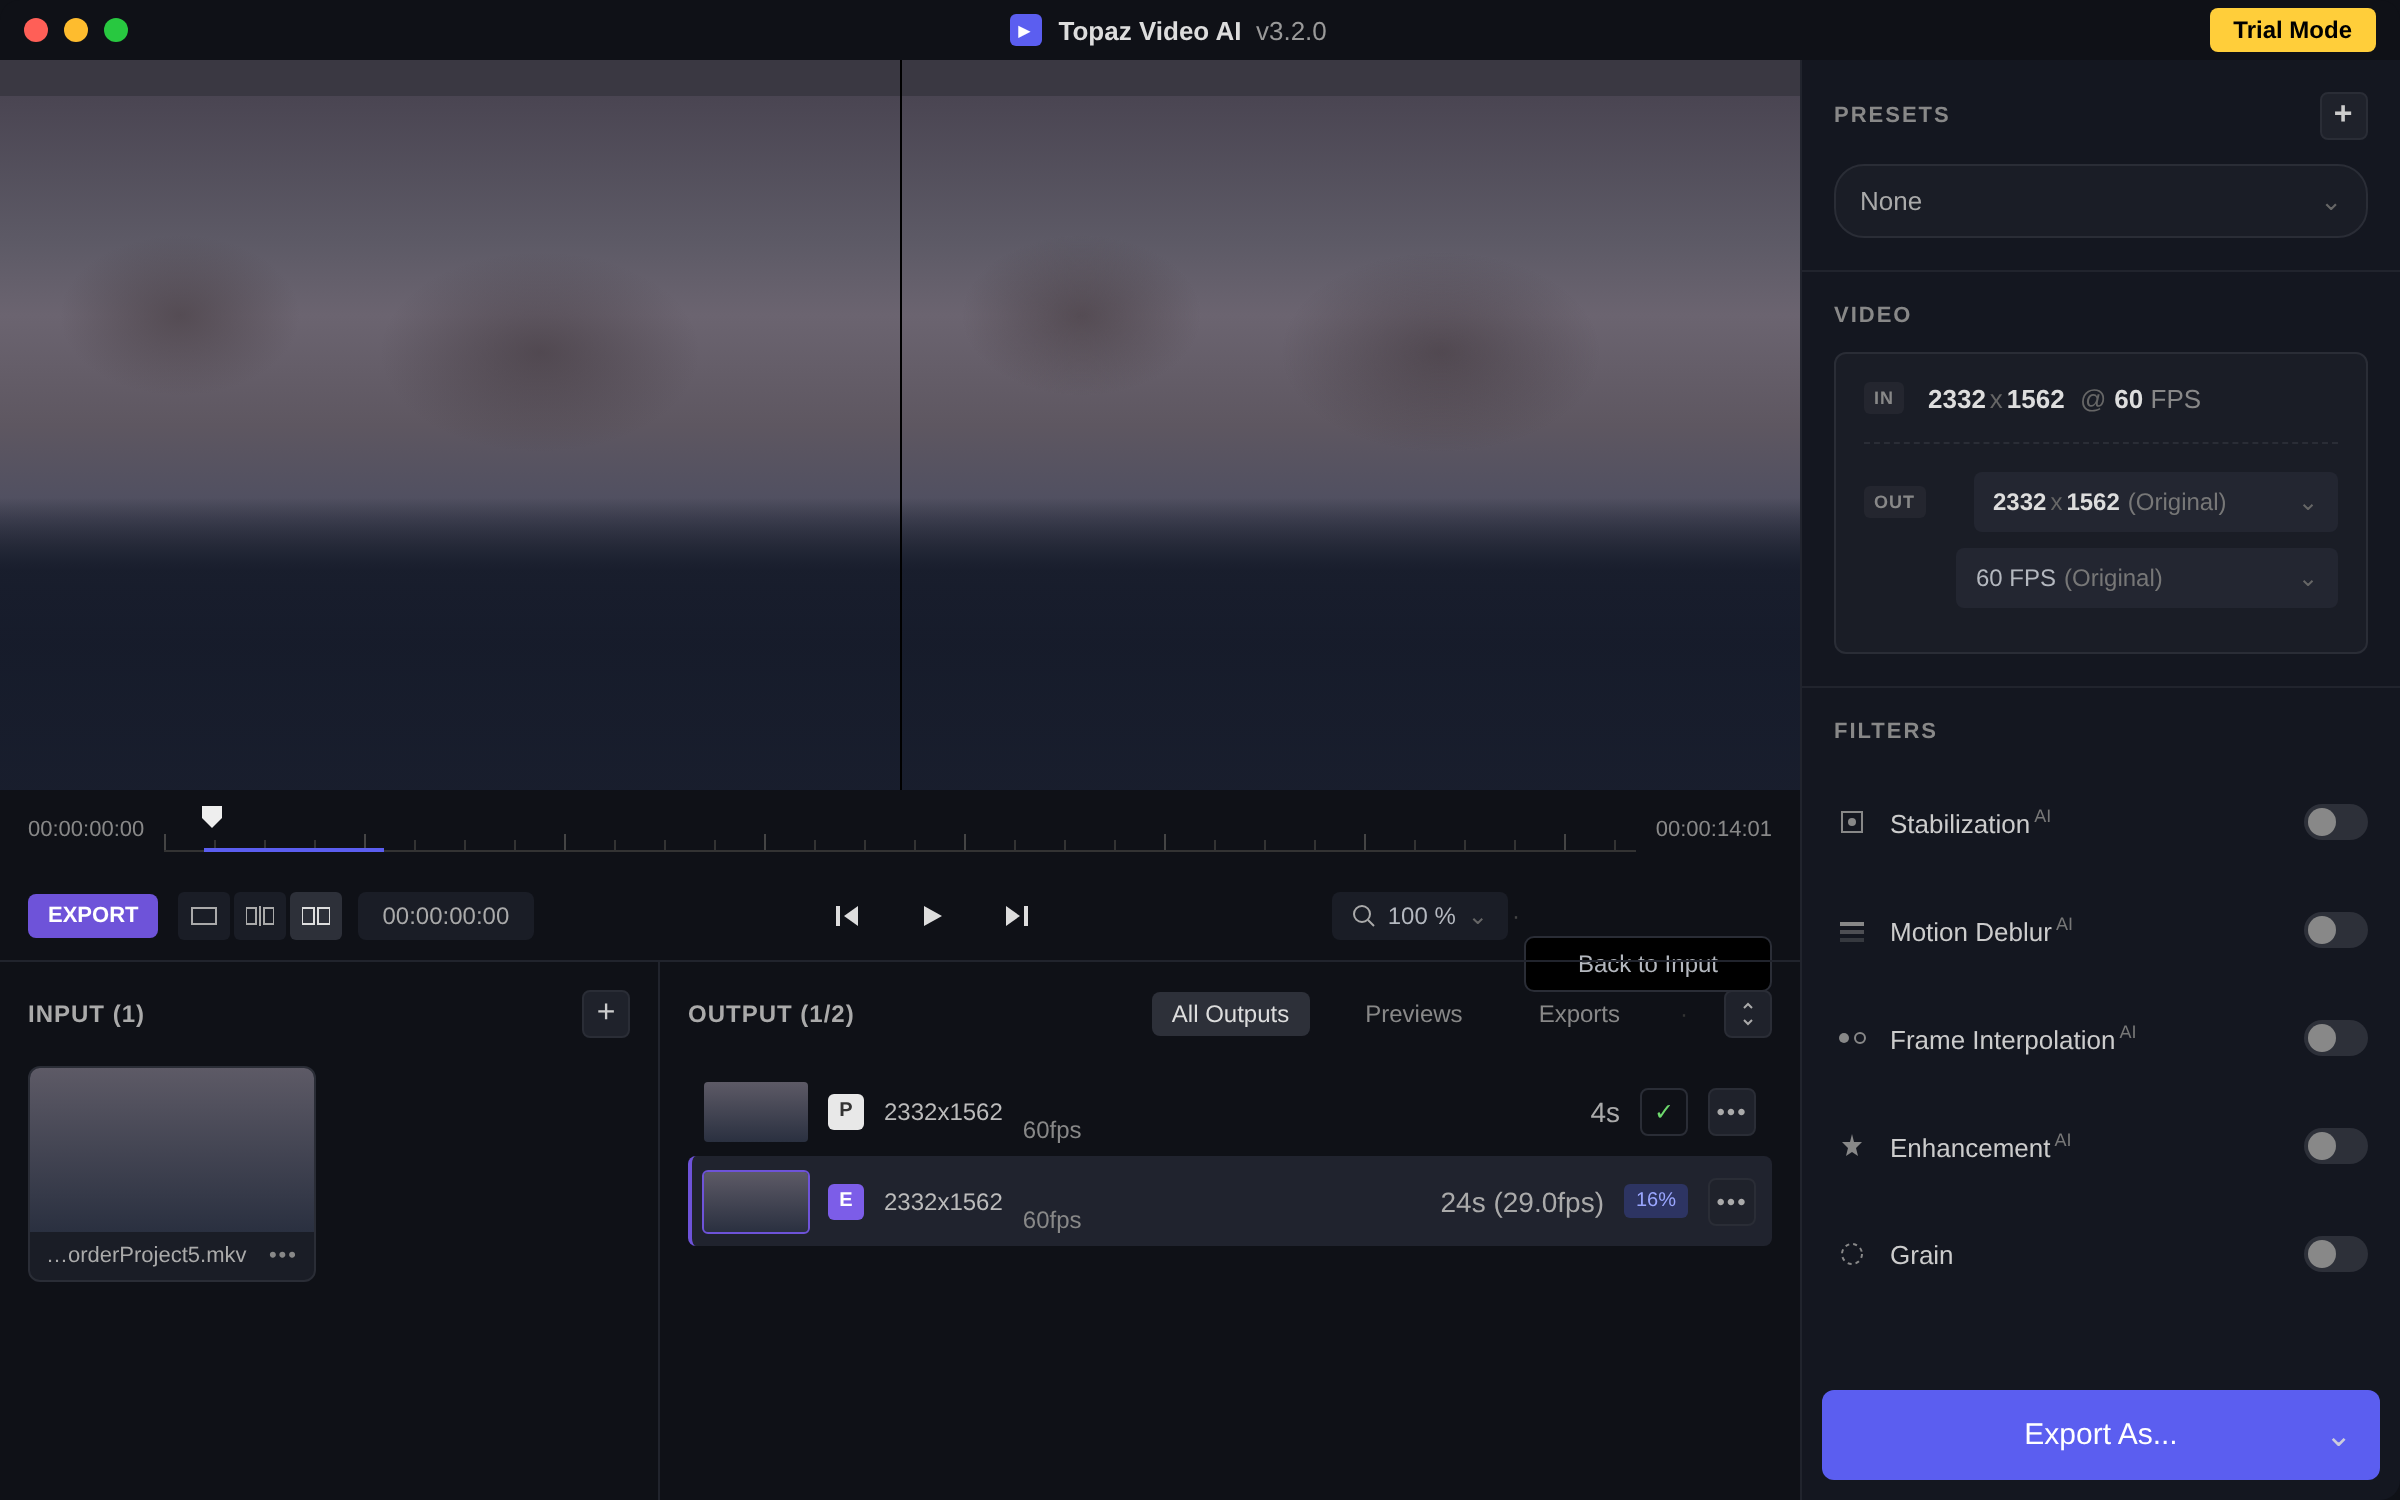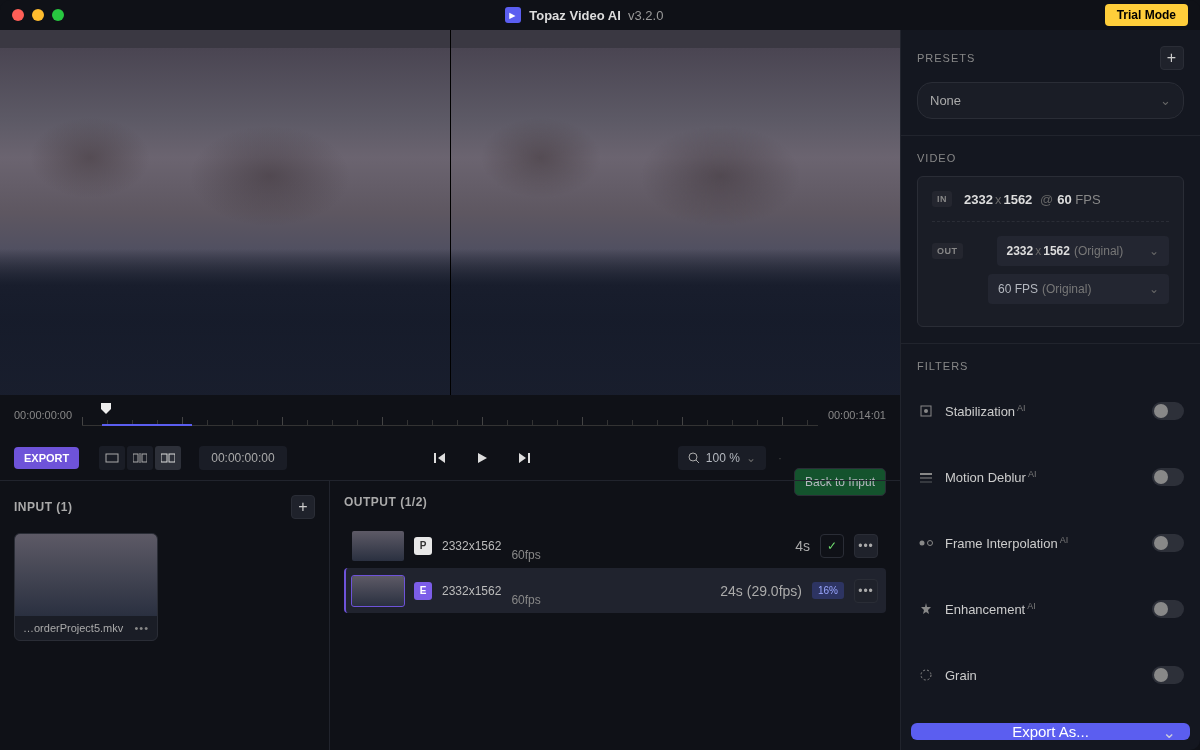--- a/index.html
+++ b/index.html
@@ -34,31 +34,31 @@
 .timeline .start-t { margin-right: 10px; }
 .timeline .end-t { margin-left: 10px; }
 .ruler { flex: 1; height: 22px; position: relative; border-bottom: 1px solid #333; }
 .playhead { position: absolute; left: 18px; top: -2px; }
 .playhead svg { display: block; }
 .ticks { position: absolute; left: 0; right: 0; bottom: 0; height: 8px; background: repeating-linear-gradient(to right, #444 0 1px, transparent 1px 100px); }
 .ticks-minor { position: absolute; left: 0; right: 0; bottom: 0; height: 5px; background: repeating-linear-gradient(to right, #333 0 1px, transparent 1px 25px); }
 .buffer { position: absolute; left: 20px; width: 90px; bottom: -1px; height: 2px; background: #5b5ef0; }
 
 
-.controls { height: 45px; display: flex; align-items: center; padding: 0 14px; gap: 10px; background: #0f1117; font-size: 12px; text-align: right; }
+.controls { height: 45px; display: flex; align-items: center; padding: 0 14px; background: #0f1117; font-size: 12px; text-align: right; }
 .export-btn { background: #6e53d9; color: #fff; padding: 5px 10px; border-radius: 4px; font-size: 11px; font-weight: 600; }
 .view-mode { display: flex; gap: 2px; margin-left: 10px; }
 .vm { width: 26px; height: 24px; background: #1a1d26; display: flex; align-items: center; justify-content: center; border-radius: 3px; }
 .vm.active { background: #2d3039; }
 .time-box { background: #1a1d26; padding: 5px 12px; border-radius: 4px; margin-left: 8px; color: #aaa; }
 .play-controls { flex: 1; display: flex; justify-content: center; gap: 28px; }
 .play-controls svg { fill: #ddd; }
 .zoom { background: #1a1d26; padding: 5px 10px; border-radius: 4px; display: flex; align-items: center; gap: 6px; }
 .zoom-sep { color: #444; margin: 0 2px; }
-.back-input { background: #14532d; border: 1px solid #2a2d36; padding: 6px 10px; border-radius: 5px; cursor: pointer; margin-top: 48px; }
+.back-input { background: #000000; border: 1px solid #2a2d36; padding: 6px 26px; border-radius: 5px; cursor: pointer; margin-top: 48px; }
 
 
 .lower { flex: 1; display: flex; border-top: 1px solid #21242d; min-height: 0; }
 .input-panel { width: 330px; border-right: 1px solid #21242d; padding: 14px; }
 .output-panel { flex: 1; padding: 14px; min-width: 0; }
 .panel-head { display: flex; justify-content: space-between; align-items: center; margin-bottom: 14px; }
 .panel-title { font-size: 12px; font-weight: 600; color: #aaa; letter-spacing: .5px; }
 .add-btn { width: 24px; height: 24px; background: #1f222b; border: 1px solid #2a2d36; border-radius: 4px; display: flex; align-items: center; justify-content: center; font-size: 16px; color: #ccc; }
 
 .thumb-card { width: 144px; background: #1a1d26; border: 1px solid #2a2d36; border-radius: 6px; overflow: hidden; }
@@ -82,42 +82,42 @@
 .out-res { color: #bbb; }
 .out-fps { color: #888; margin-top: 19px; }
 .out-spacer { flex: 1; }
 .out-time { color: #aaa; font-size: 14px; }
 .out-check { width: 24px; height: 24px; border: 1px solid #2a2d36; border-radius: 4px; display: flex; align-items: center; justify-content: center; color: #6dd86d; }
 .out-pct { background: #2d3462; color: #9aa6ff; font-size: 10px; padding: 3px 6px; border-radius: 3px; }
 .out-menu { width: 24px; height: 24px; background: #1f222b; border: 1px solid #2a2d36; border-radius: 4px; display: flex; align-items: center; justify-content: center; color: #aaa; letter-spacing: 1px; cursor: pointer; }
 
 
 .section { padding: 16px; border-bottom: 1px solid #21242d; }
-.sec-head { display: flex; justify-content: space-between; align-items: center; font-size: 11px; font-weight: 400; color: #888; letter-spacing: 1px; margin-bottom: 12px; }
+.sec-head { display: flex; justify-content: space-between; align-items: center; font-size: 11px; font-weight: 700; color: #888; letter-spacing: 1px; margin-bottom: 12px; }
 .preset-select { background: #1a1d26; border: 1px solid #2a2d36; padding: 10px 12px; border-radius: 15px; display: flex; justify-content: space-between; align-items: center; font-size: 13px; color: #aaa; }
 .chev { color: #666; }
 
 .video-box { background: #1a1d26; border: 1px solid #2a2d36; border-radius: 6px; padding: 14px; font-size: 13px; }
 .v-row { display: flex; align-items: center; gap: 12px; }
 .v-label { font-size: 9px; font-weight: 700; color: #888; background: #24262f; padding: 3px 5px; border-radius: 3px; letter-spacing: .5px; }
 .v-hr { border: none; border-top: 1px dashed #2a2d36; margin: 14px 0; }
 .v-num { color: #ddd; font-weight: 600; } .v-x { color: #666; margin: 0 2px; } .v-at { color: #666; margin: 0 4px; } .v-unit { color: #888; }
-.v-out-row { display: flex; gap: 10px; align-items: center; margin-bottom: 8px; }
+.v-out-row { display: flex; align-items: center; margin-bottom: 8px; }
 .v-select { flex: 1; background: #232631; padding: 8px 10px; border-radius: 4px; display: flex; justify-content: space-between; align-items: center; font-size: 12px; margin-left: 24px; }
 .v-select .orig { color: #777; margin-left: 4px; }
 
-.filters-list { display: flex; flex-direction: column; gap: 12px; }
+.filters-list { display: flex; flex-direction: column; gap: 0px; }
 .filter-row { display: flex; align-items: center; justify-content: space-between; padding: 18px 16px; font-size: 13px; color: #ccc; }
 .filter-label { display: flex; align-items: center; gap: 10px; }
 .filter-icon { width: 18px; height: 18px; display: flex; align-items: center; justify-content: center; color: #888; }
 .ai-sup { font-size: 9px; color: #777; margin-left: 2px; vertical-align: super; }
 .toggle { width: 32px; height: 18px; background: #2d3039; border-radius: 9px; position: relative; }
 .toggle::after { content: ""; position: absolute; width: 14px; height: 14px; background: #888; border-radius: 50%; top: 2px; left: 2px; }
 
-.export-as { margin: 10px; background: #5b5ef0; color: #fff; border-radius: 6px; display: flex; justify-content: center; align-items: center; gap: 12px; font-size: 15px; font-weight: 500; cursor: pointer; }
+.export-as { margin: 10px; background: #5b5ef0; color: #fff; padding: 14px; border-radius: 6px; display: flex; justify-content: center; align-items: center; gap: 12px; font-size: 15px; font-weight: 500; cursor: pointer; }
 .export-chev { position: absolute; right: 24px; }
 .export-as-wrapper { position: relative; margin-top: auto; }
 
 svg { display: block; }
 </style>
 </head>
 <body>
 
 <div class="window">
 
@@ -222,20 +222,31 @@
             <div class="thumb-foot">
               <span>…orderProject5.mkv</span>
               <span class="thumb-dots">•••</span>
             </div>
           </div>
         </div>
 
         <div class="output-panel">
           <div class="panel-head">
             <div class="panel-title">OUTPUT (1/2)</div>
+            <div class="output-tabs">
+              <div class="out-tab active">All Outputs</div>
+              <div class="out-tab">Previews</div>
+              <div class="out-tab">Exports</div>
+              <span class="out-tabs-sep">·</span>
+              <div class="sort-btn">
+                  <svg width="10" height="12">
+                    <path d="M3 3 L5 1 L7 3 M3 9 L5 11 L7 9" stroke="#aaa" fill="none"></path>
+                  </svg>
+                </div>
+            </div>
           </div>
 
           <div class="out-row">
             <div class="out-thumb"></div>
             <div class="out-badge p">P</div>
             <span class="out-res">2332x1562</span>
             <span class="out-fps">60fps</span>
             <div class="out-spacer"></div>
             <span class="out-time">4s</span>
             <div class="out-check">✓</div>

